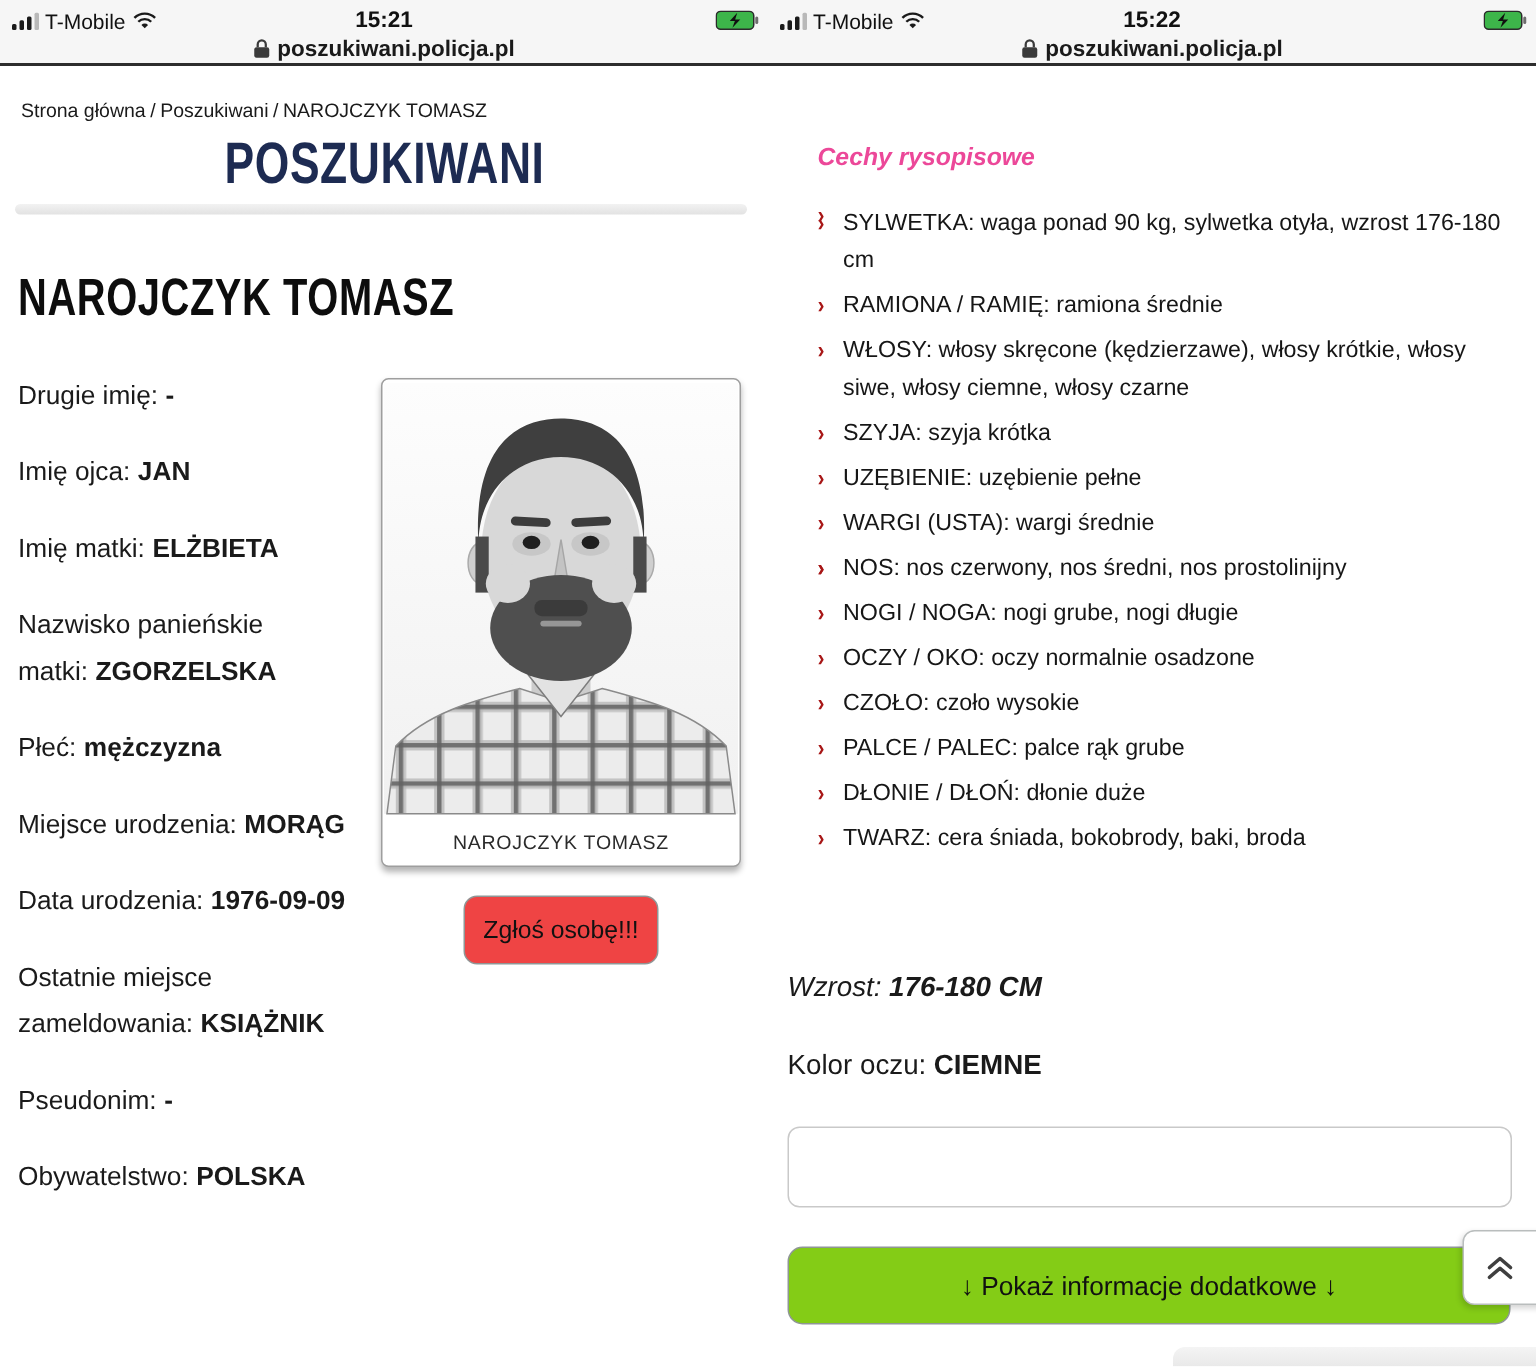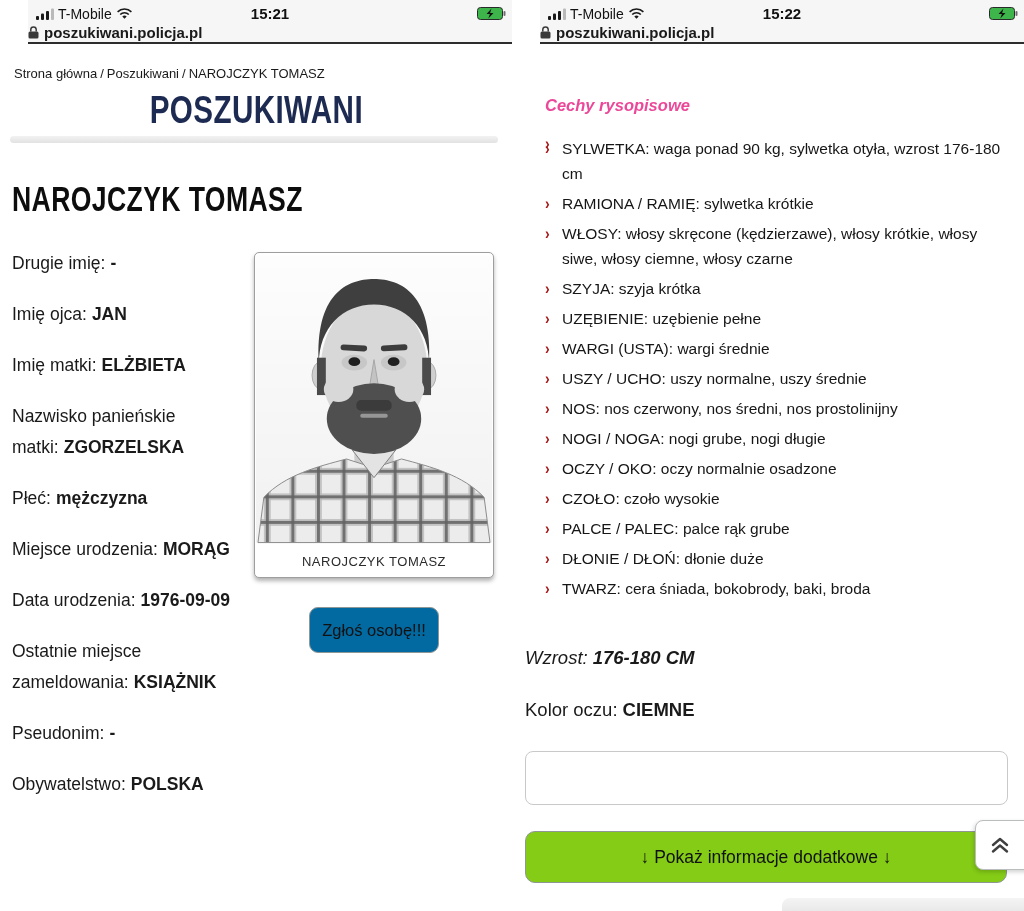--- a/index.html
+++ b/index.html
@@ -1,33 +1,33 @@
 <!DOCTYPE html>
 <html><head>
 <meta charset="utf-8">
 <style>
   * { margin:0; padding:0; box-sizing:border-box; }
   html,body { background:#ffffff; }
   .screen {
     position:relative; width:1024px; height:911px; overflow:hidden;
     background:#ffffff; font-family:"Liberation Sans", sans-serif; color:#111;
   }
-  .panel { position:absolute; top:0; width:512px; height:911px; background:#fff;padding-left:28px; }
+  .panel { position:absolute; top:0; width:512px; height:911px; background:#fff; }
   .panel-left { left:0; }
   .panel-right { left:512px; }
 
   
   .statusbar {
     position:relative; height:44px; background:#f6f6f6;
     border-bottom:2px solid #2d2d2d;
   }
   .sb-carrier { position:absolute; left:8px; top:6px; display:flex; align-items:center; gap:4px; font-size:14px; color:#111; }
   .sb-time { position:absolute; left:0; right:0; top:5px; text-align:center; font-size:15px; font-weight:700; color:#111; }
   .sb-batt { position:absolute; right:6px; top:7px; }
-  .sb-url { position:absolute; left:0; right:0; top:24px; text-align:center; font-size:15px; font-weight:600; color:#1a1a1a; display:flex; align-items:center; gap:5px; }
+  .sb-url { position:absolute; left:0; right:0; top:24px; text-align:center; font-size:15px; font-weight:600; color:#1a1a1a; display:flex; justify-content:center; align-items:center; gap:5px; }
   .icon-svg { display:block; }
 
   
   .breadcrumb { position:absolute; left:14px; top:66px; font-size:13px; color:#1a1a1a; white-space:nowrap; }
   .breadcrumb a { color:#1a1a1a; text-decoration:none; }
   .bc-sep { padding:0 3px; }
 
   .page-title { position:absolute; left:0; top:88px; width:512px; text-align:center; }
   .condensed {
     display:inline-block; transform:scaleX(0.76); transform-origin:center;
@@ -45,21 +45,21 @@
   .detail { line-height:31px; margin-bottom:20px; }
   .detail b { margin-left:5px; }
 
   .photo-wrap { float:right; width:248px; margin:4px 0 10px 12px; text-align:center; }
   .photo-box {
     width:240px; margin:0 auto; background:#fff; border:1px solid #9e9e9e;
     border-radius:5px; box-shadow:0 3px 4px rgba(0,0,0,.3); padding:1px; overflow:hidden;
   }
   .photo-caption { font-size:13px; letter-spacing:0.5px; color:#2b2b2b; padding:5px 0 7px; }
   .report-button {
-    margin-top:29px; width:130px; height:46px; background:#0369a1;
+    margin-top:19px; width:130px; height:46px; background:#ef4444;
     border:1.5px solid #8f9696; border-radius:9px; font-size:16.5px; color:#111;
     font-family:"Liberation Sans", sans-serif; cursor:pointer;
   }
 
   
   .section-title { position:absolute; left:13px; top:96px; font-size:16.5px; font-style:italic; color:#ec4899;margin-left:20px; }
   .features { position:absolute; left:33px; top:131px; width:466px; list-style:none; }
   .features li { position:relative; padding-left:17px; font-size:15.5px; line-height:25px; margin-bottom:5px; color:#161616; }
   .bullet { position:absolute; left:0; top:0; color:#a81717; font-weight:700; font-size:14px; transform:scaleY(1.15); }
 
@@ -218,26 +218,26 @@
           </svg>
         <span>poszukiwani.policja.pl</span>
       </div>
     </div>
 
     <h2 class="section-title">Cechy rysopisowe</h2>
 
     <ul class="features">
       <li><span class="bullet">›</span></li>
       <li><span class="bullet">›</span><span>SYLWETKA: waga ponad 90 kg, sylwetka otyła, wzrost 176-180 cm</span></li>
-      <li><span class="bullet">›</span><span>RAMIONA / RAMIĘ: sylwetka krótkie</span></li>
+      <li><span class="bullet">›</span><span>RAMIONA / RAMIĘ: ramiona średnie</span></li>
       <li><span class="bullet">›</span><span>WŁOSY: włosy skręcone (kędzierzawe), włosy krótkie, włosy siwe, włosy ciemne, włosy czarne</span></li>
       <li><span class="bullet">›</span><span>SZYJA: szyja krótka</span></li>
       <li><span class="bullet">›</span><span>UZĘBIENIE: uzębienie pełne</span></li>
       <li><span class="bullet">›</span><span>WARGI (USTA): wargi średnie</span></li>
-      <li><span class="bullet">›</span><span>USZY / UCHO: uszy normalne, uszy średnie</span></li>
+      <li><span class="bullet">›</span></li>
       <li><span class="bullet">›</span><span>NOS: nos czerwony, nos średni, nos prostolinijny</span></li>
       <li><span class="bullet">›</span><span>NOGI / NOGA: nogi grube, nogi długie</span></li>
       <li><span class="bullet">›</span><span>OCZY / OKO: oczy normalnie osadzone</span></li>
       <li><span class="bullet">›</span><span>CZOŁO: czoło wysokie</span></li>
       <li><span class="bullet">›</span><span>PALCE / PALEC: palce rąk grube</span></li>
       <li><span class="bullet">›</span><span>DŁONIE / DŁOŃ: dłonie duże</span></li>
       <li><span class="bullet">›</span><span>TWARZ: cera śniada, bokobrody, baki, broda</span></li>
     </ul>
 
     <p class="fact-line height-line"><span>Wzrost:</span><b>176-180 CM</b></p>

